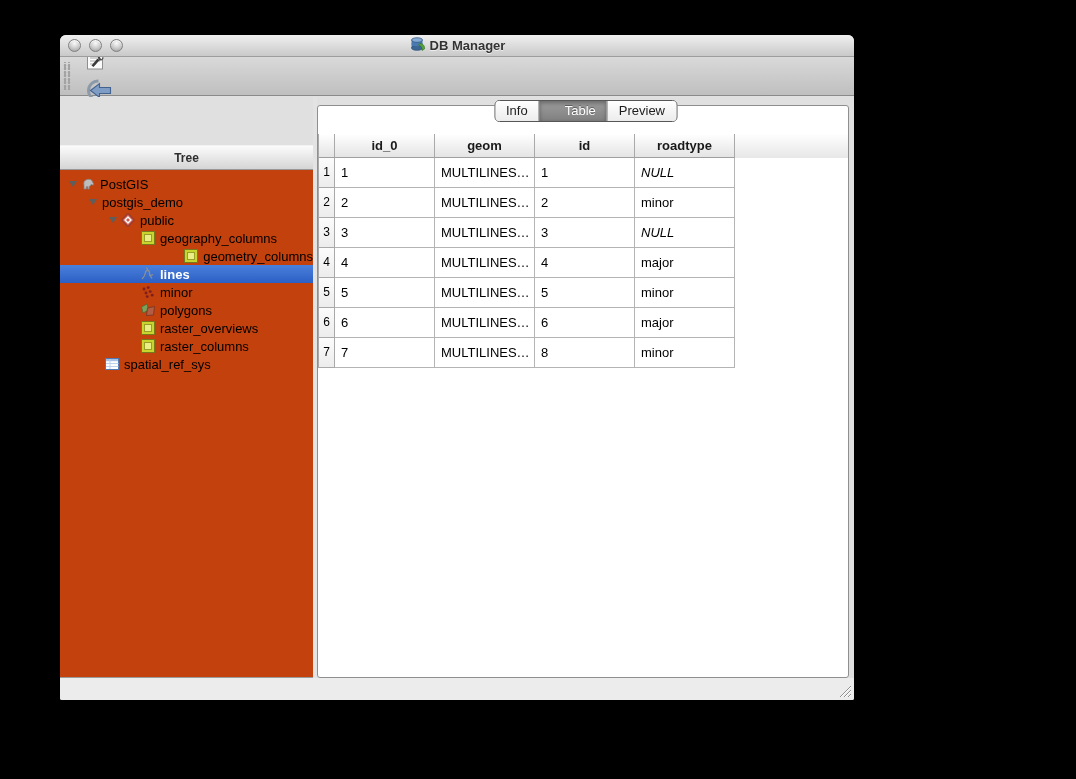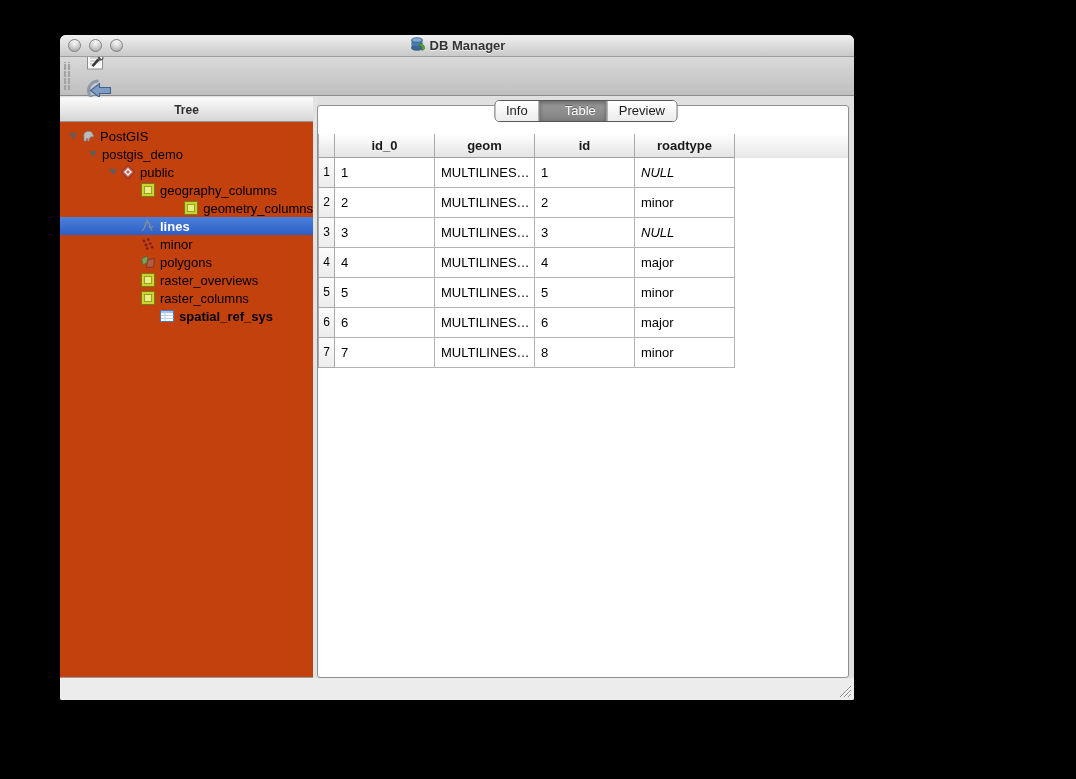--- a/index.html
+++ b/index.html
@@ -31,21 +31,21 @@
                  radial-gradient(circle, #a2a2a2 1.1px, rgba(0,0,0,0) 1.6px);
                background-size:4px 7px, 4px 7px;
                background-position:0 0, 4px 3px; }
   .tb-btn { background:none; border:none; padding:2px 4px; margin-right:18px;
             display:flex; align-items:center; justify-content:center; cursor:default; }
 
   
   .content { position:absolute; top:62px; bottom:22px; left:0; right:0;
              display:flex; background:#e0e0e0; }
 
-  .left-dock { width:253px; display:flex; flex-direction:column; }
+  .left-dock { width:253px; display:flex; flex-direction:column;margin-top:48px; }
   .dock-title { height:25px; background:linear-gradient(#fbfbfb,#d5d5d5);
                 border-top:1px solid #f2f2f2; border-bottom:1px solid #979797;
                 text-align:center; line-height:24px; font-size:12px; font-weight:bold;
                 color:#2e2e2e; }
   .tree { flex:1; background:#c2410c; border-bottom:1px solid #9a9a9a;
           padding-top:5px; overflow:hidden; }
   .tree-row { height:18px; display:flex; align-items:center; font-size:13px; color:#000;
               white-space:nowrap; cursor:default; }
   .tree-row.selected { background:linear-gradient(#4a80dc,#2c5fc4); color:#fff; font-weight:bold; }
   .tw-arrow { width:14px; display:inline-flex; justify-content:center; flex:none; }
@@ -261,21 +261,21 @@
           <div class="tree-row" style="padding-left: 66px;">
             <span class="tw-arrow"></span>
             <span class="tw-icon">
               <svg width="16" height="16" viewBox="0 0 16 16">
                 <rect x="1.5" y="1.5" width="13" height="13" fill="#c6d62f" stroke="#77791c"></rect>
                 <rect x="4.5" y="4.5" width="7" height="7" fill="#e9ef86" stroke="#9b9e27"></rect>
               </svg>
             </span>
             <span class="tw-label">raster_columns</span>
           </div>
-          <div class="tree-row" style="padding-left: 85px; font-weight: bold;">
+          <div class="tree-row" style="padding-left: 30px;">
             <span class="tw-arrow"></span>
             <span class="tw-icon">
               <svg width="16" height="16" viewBox="0 0 16 16">
                 <rect x="1.5" y="2.5" width="13" height="11" fill="#ffffff" stroke="#4f79b5"></rect>
                 <rect x="2" y="3" width="12" height="2.2" fill="#a8c0e4"></rect>
                 <g stroke="#bcd0ec" stroke-width="1">
                   <line x1="2" y1="7.5" x2="14.5" y2="7.5"></line>
                   <line x1="2" y1="10.5" x2="14.5" y2="10.5"></line>
                   <line x1="6" y1="3" x2="6" y2="13"></line>
                 </g>

